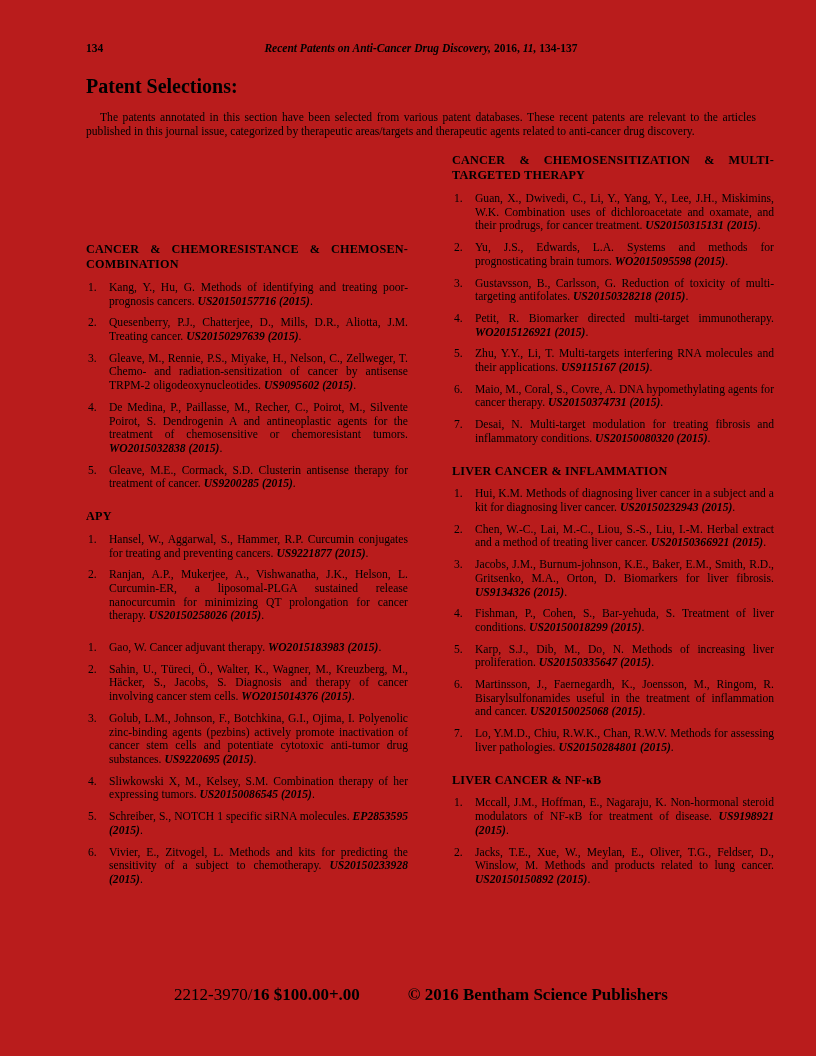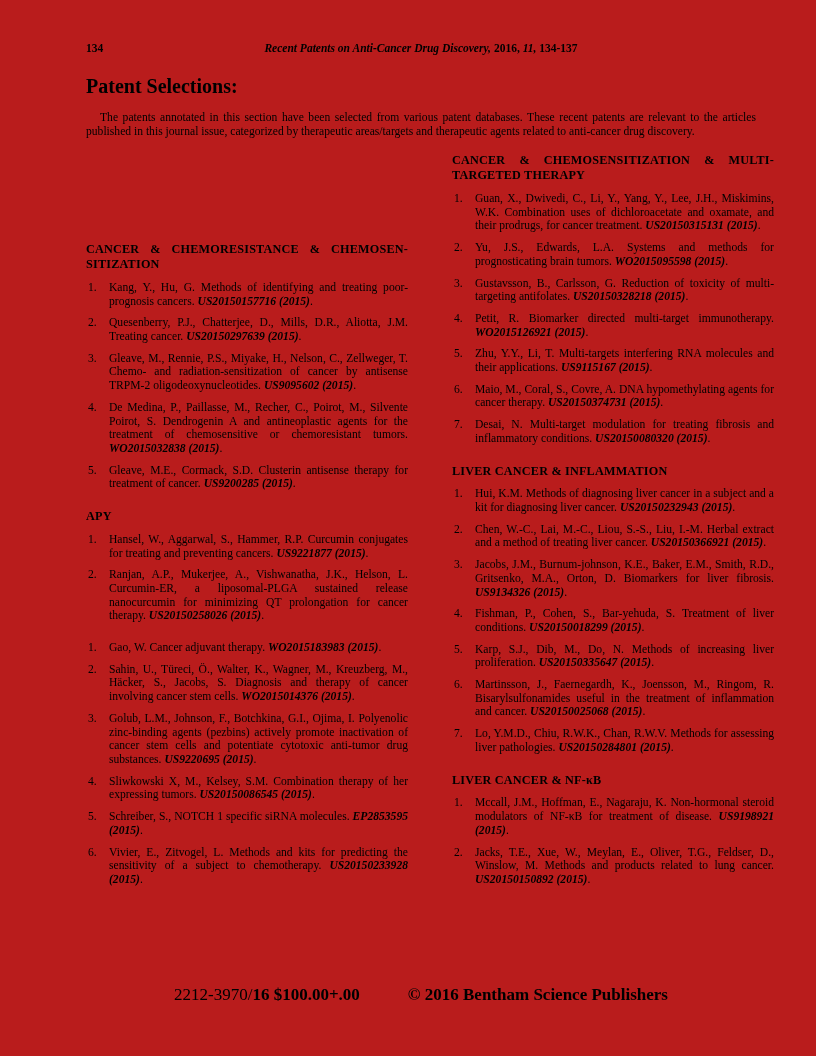--- a/index.html
+++ b/index.html
@@ -59,21 +59,21 @@
 
     <h1 class="title">Patent Selections:</h1>
 
     <p class="intro">The patents annotated in this section have been selected from various patent databases. These recent patents are relevant to the articles published in this journal issue, categorized by therapeutic areas/targets and therapeutic agents related to anti-cancer drug discovery.</p>
 
     <div class="cols">
       <div class="col" id="col-left">
           <section class="section">
             <div class="section-heading">
               <div class="heading-line stretch">CANCER &amp; CHEMORESISTANCE &amp; CHEMOSEN-</div>
-              <div class="heading-line">SITIZATION</div>
+              <div class="heading-line">COMBINATION</div>
             </div>
             <div class="item"><span class="item-num">1.</span><span>Kang, Y., Hu, G. Methods of identifying and treating poor-prognosis cancers. </span><span class="patent">US20150157716 (2015)</span>.</div>
             <div class="item"><span class="item-num">2.</span><span>Quesenberry, P.J., Chatterjee, D., Mills, D.R., Aliotta, J.M. Treating cancer. </span><span class="patent">US20150297639 (2015)</span>.</div>
             <div class="item"><span class="item-num">3.</span><span>Gleave, M., Rennie, P.S., Miyake, H., Nelson, C., Zellweger, T. Chemo- and radiation-sensitization of cancer by antisense TRPM-2 oligodeoxynucleotides. </span><span class="patent">US9095602 (2015)</span>.</div>
             <div class="item"><span class="item-num">4.</span><span>De Medina, P., Paillasse, M., Recher, C., Poirot, M., Silvente Poirot, S. Dendrogenin A and antineoplastic agents for the treatment of chemosensitive or chemoresistant tumors. </span><span class="patent">WO2015032838 (2015)</span>.</div>
             <div class="item"><span class="item-num">5.</span><span>Gleave, M.E., Cormack, S.D. Clusterin antisense therapy for treatment of cancer. </span><span class="patent">US9200285 (2015)</span>.</div>
           </section>
           <section class="section">
             <div class="section-heading">
               <div class="heading-line">APY</div>

